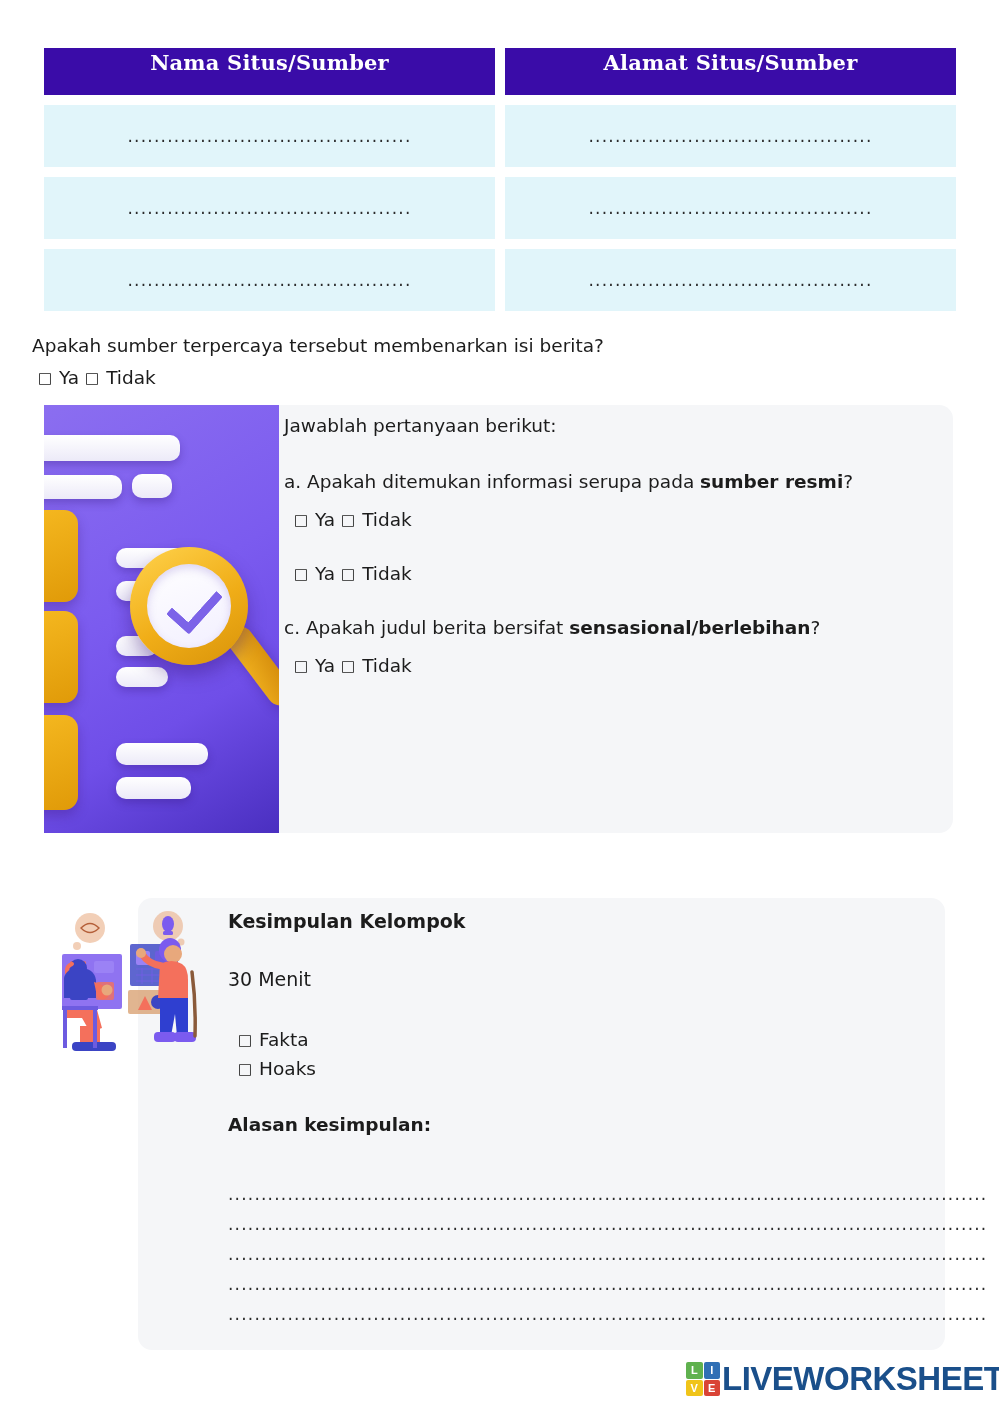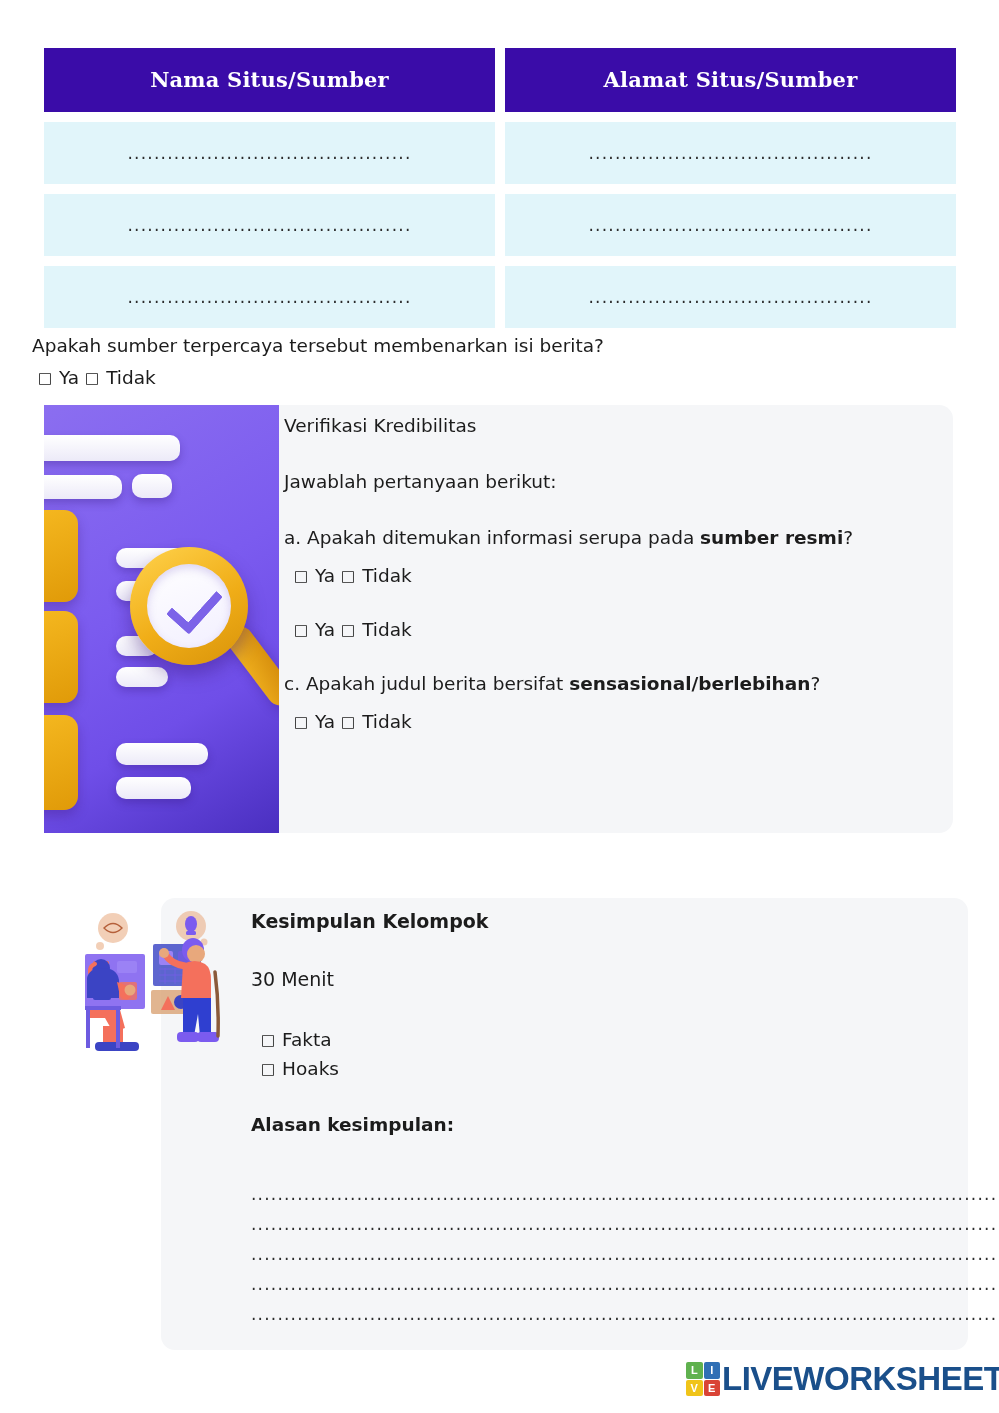--- a/index.html
+++ b/index.html
@@ -32,21 +32,21 @@
     flex: 1 1 0;
     box-sizing: border-box;
   }
   .src-head {
     background: #3A0CA8;
     color: #ffffff;
     text-align: center;
     font-family: "DejaVu Serif", serif;
     font-weight: bold;
     font-size: 21px;
-    padding: 19px 6px 20px 6px;
+    padding: 2px 6px 20px 6px;
     letter-spacing: 0.2px;
   }
   .src-blank {
     background: #E1F5FA;
     height: 62px;
     position: relative;
   }
   .src-dots {
     position: absolute;
     left: 0; right: 0;
@@ -171,21 +171,21 @@
     border-radius: 13px;
     background: linear-gradient(100deg, #f3b420 0%, #d2890a 100%);
     transform: rotate(-37deg);
     transform-origin: top left;
     box-shadow: 0 6px 12px rgba(55,20,120,0.33);
   }
 
   
   .concl-wrap {
     position: absolute;
-    left: 59px;
+    left: 36px;
     top: 898px;
     width: 909px;
     height: 452px;
   }
   .concl-panel {
     position: absolute;
     left: 102px;
     top: 0;
     width: 807px;
     height: 452px;
@@ -337,21 +337,20 @@
     <div class="i3-bar" style="left:72px;  top:372px; width:75px;  height:22px;"></div>
     <div class="i3-handle"></div>
     <div class="i3-glass-ring">
       <div class="i3-glass-inner">
         <div class="i3-check"></div>
       </div>
     </div>
   </div>
 
   <div class="verif-body">
-    <p>Verifikasi Kredibilitas</p>
     <p>Jawablah pertanyaan berikut:</p>
 
     <p class="tight">
       <span>a. Apakah ditemukan informasi serupa  pada </span><b>sumber resmi</b><span>?</span>
     </p>
     <div class="opts">
       <span class="cb">□</span>
       <span>Ya</span>
       <span class="cb">□</span>
       <span>Tidak</span>

